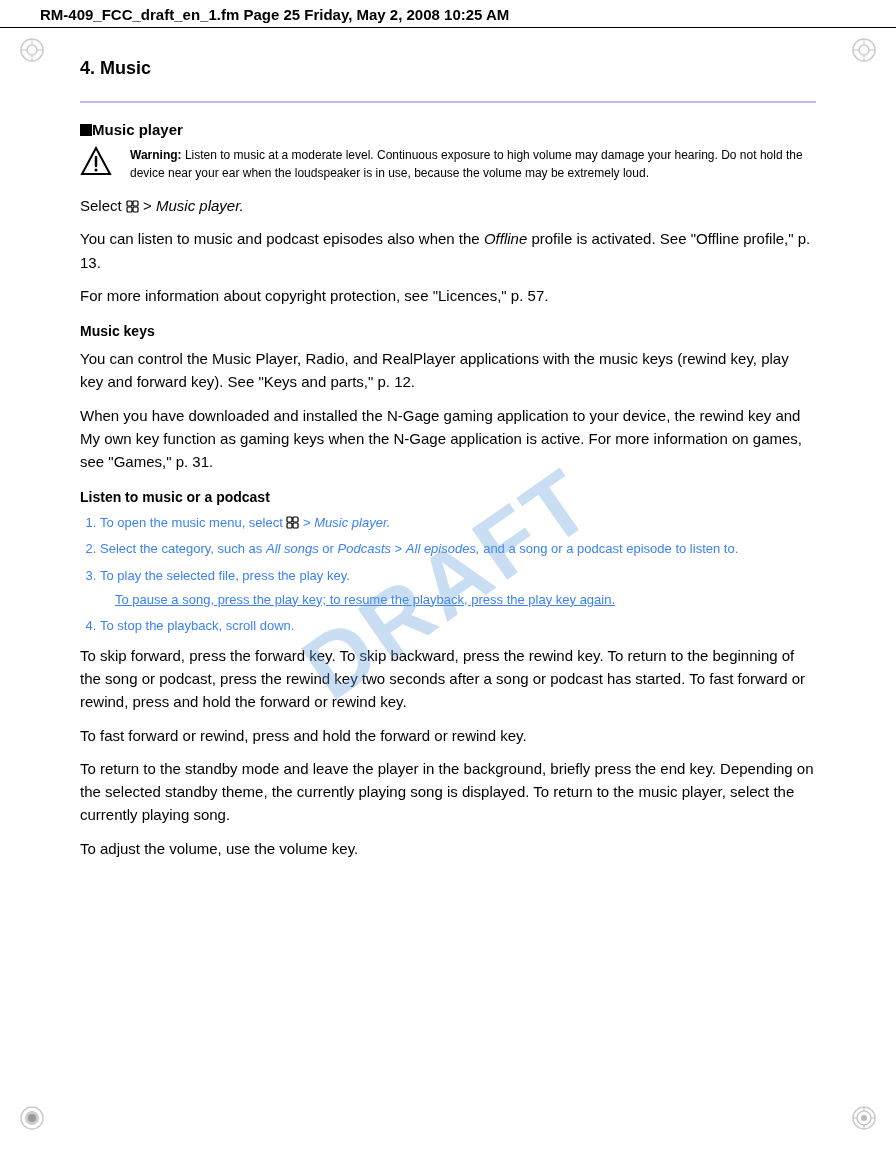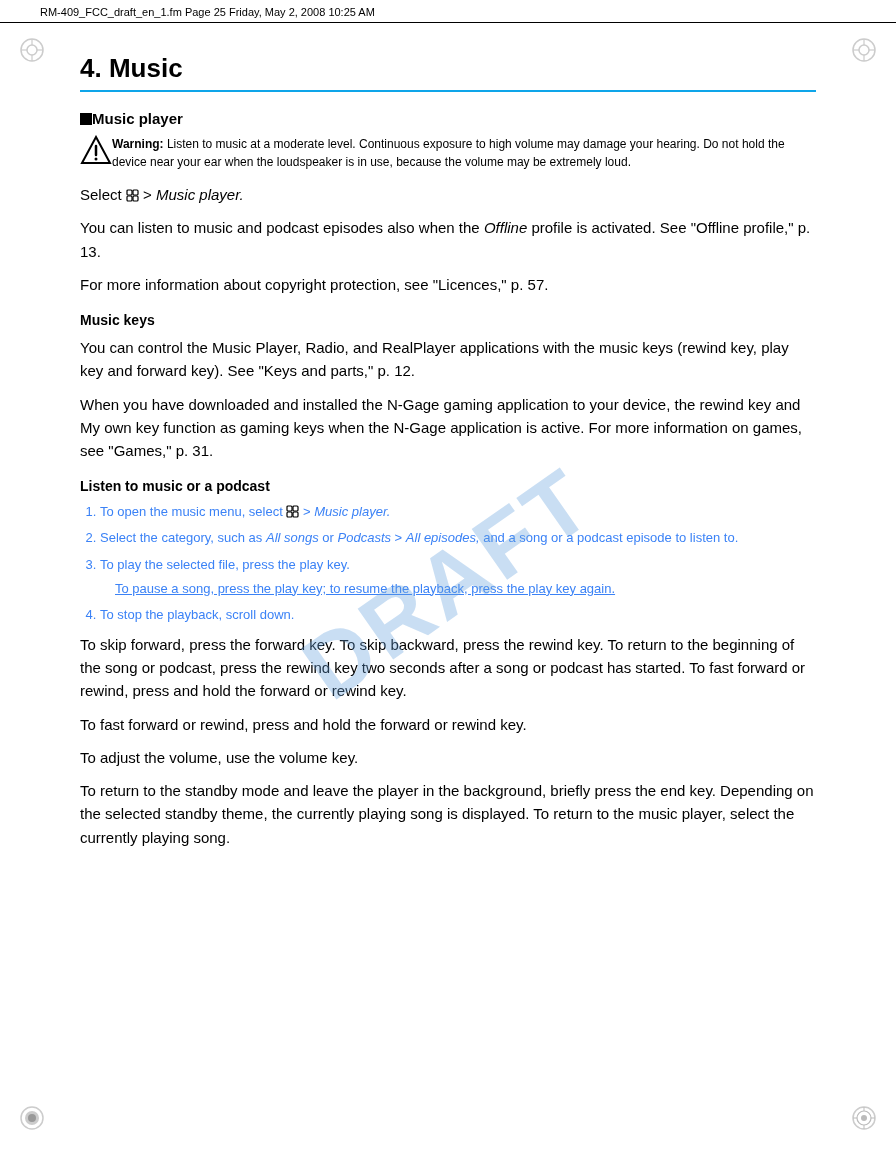--- a/index.html
+++ b/index.html
@@ -28,22 +28,23 @@
       border-bottom: 1px solid #000;
       padding: 6px 40px 4px 40px;
       font-family: Arial, sans-serif;
       font-size: 11px;
       display: flex;
       align-items: center;
       justify-content: space-between;
     }
 
     .header-bar .header-text {
-      font-size: 11px;
-      color: #000;
+      font-size: 15px;
+      color: #000;
+      font-weight: bold;
     }
 
     
     .corner {
       position: absolute;
       width: 28px;
       height: 28px;
     }
 
     .corner svg {
@@ -57,26 +58,26 @@
     .corner-br { bottom: 36px; right: 18px; }
 
     
     .content {
       padding: 30px 80px 60px 80px;
     }
 
     
     .chapter-heading {
       font-family: Arial, sans-serif;
-      font-size: 26px;
+      font-size: 18px;
       font-weight: bold;
       color: #000;
       margin-bottom: 4px;
-      padding-bottom: 6px;
-      border-bottom: 2px solid #0ea5e9;
+      padding-bottom: 22px;
+      border-bottom: 2px solid #c4b5fd;
     }
 
     
     .section-heading {
       font-family: Arial, sans-serif;
       font-size: 15px;
       font-weight: bold;
       color: #000;
       margin-top: 18px;
       margin-bottom: 8px;
@@ -89,21 +90,21 @@
       height: 12px;
       background: #000;
       display: inline-block;
       flex-shrink: 0;
     }
 
     
     .warning-box {
       display: flex;
       align-items: flex-start;
-      gap: 0;
+      gap: 18px;
       margin: 8px 0 12px 0;
     }
 
     .warning-icon {
       flex-shrink: 0;
       width: 32px;
       height: 32px;
     }
 
     .warning-text {
@@ -345,23 +346,23 @@
 
     <p class="body-text">
       To skip forward, press the forward key. To skip backward, press the rewind key. To return to the beginning of the song or podcast, press the rewind key two seconds after a song or podcast has started. To fast forward or rewind, press and hold the forward or rewind key.
     </p>
 
     <p class="body-text">
       To fast forward or rewind, press and hold the forward or rewind key.
     </p>
 
     <p class="body-text">
+      To return to the standby mode and leave the player in the background, briefly press the end key. Depending on the selected standby theme, the currently playing song is displayed. To return to the music player, select the currently playing song.
+    </p>
+
+    <p class="body-text">
       To adjust the volume, use the volume key.
     </p>
 
-    <p class="body-text">
-      To return to the standby mode and leave the player in the background, briefly press the end key. Depending on the selected standby theme, the currently playing song is displayed. To return to the music player, select the currently playing song.
-    </p>
-
   </div>
 
 
 </div>
 
 </body></html>

